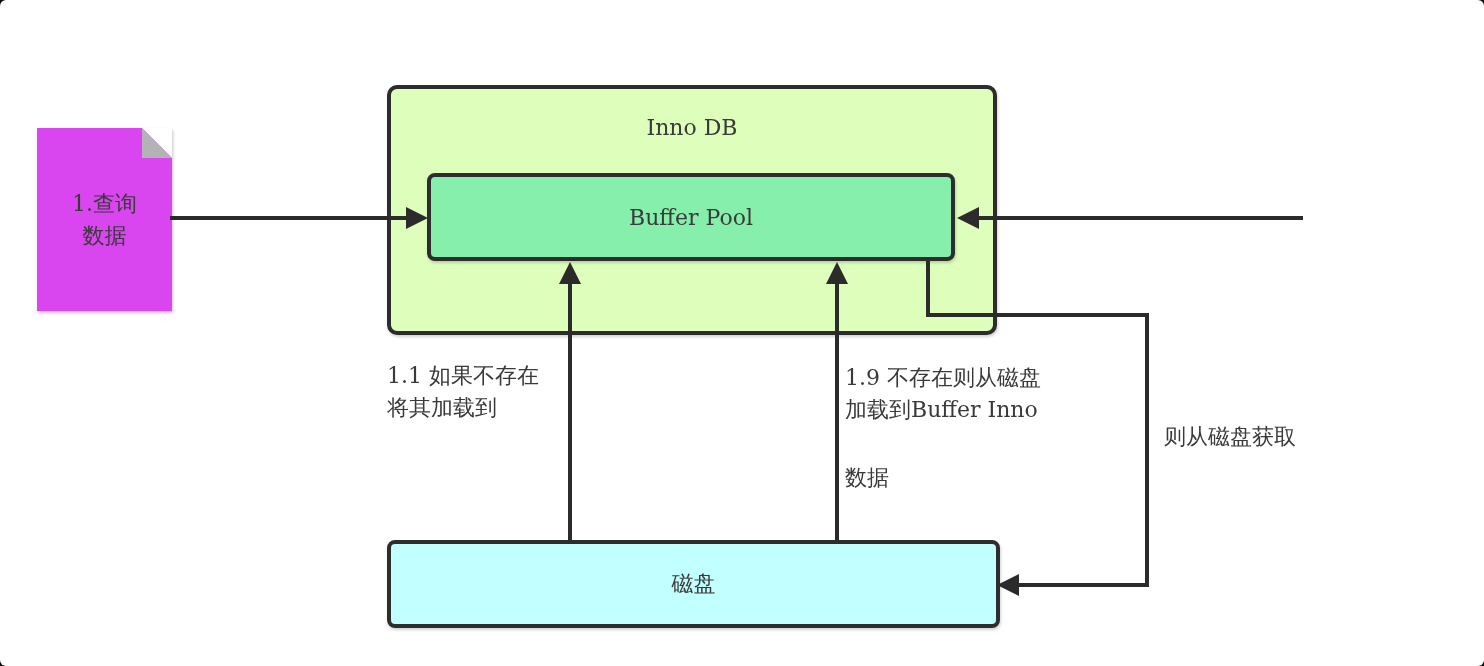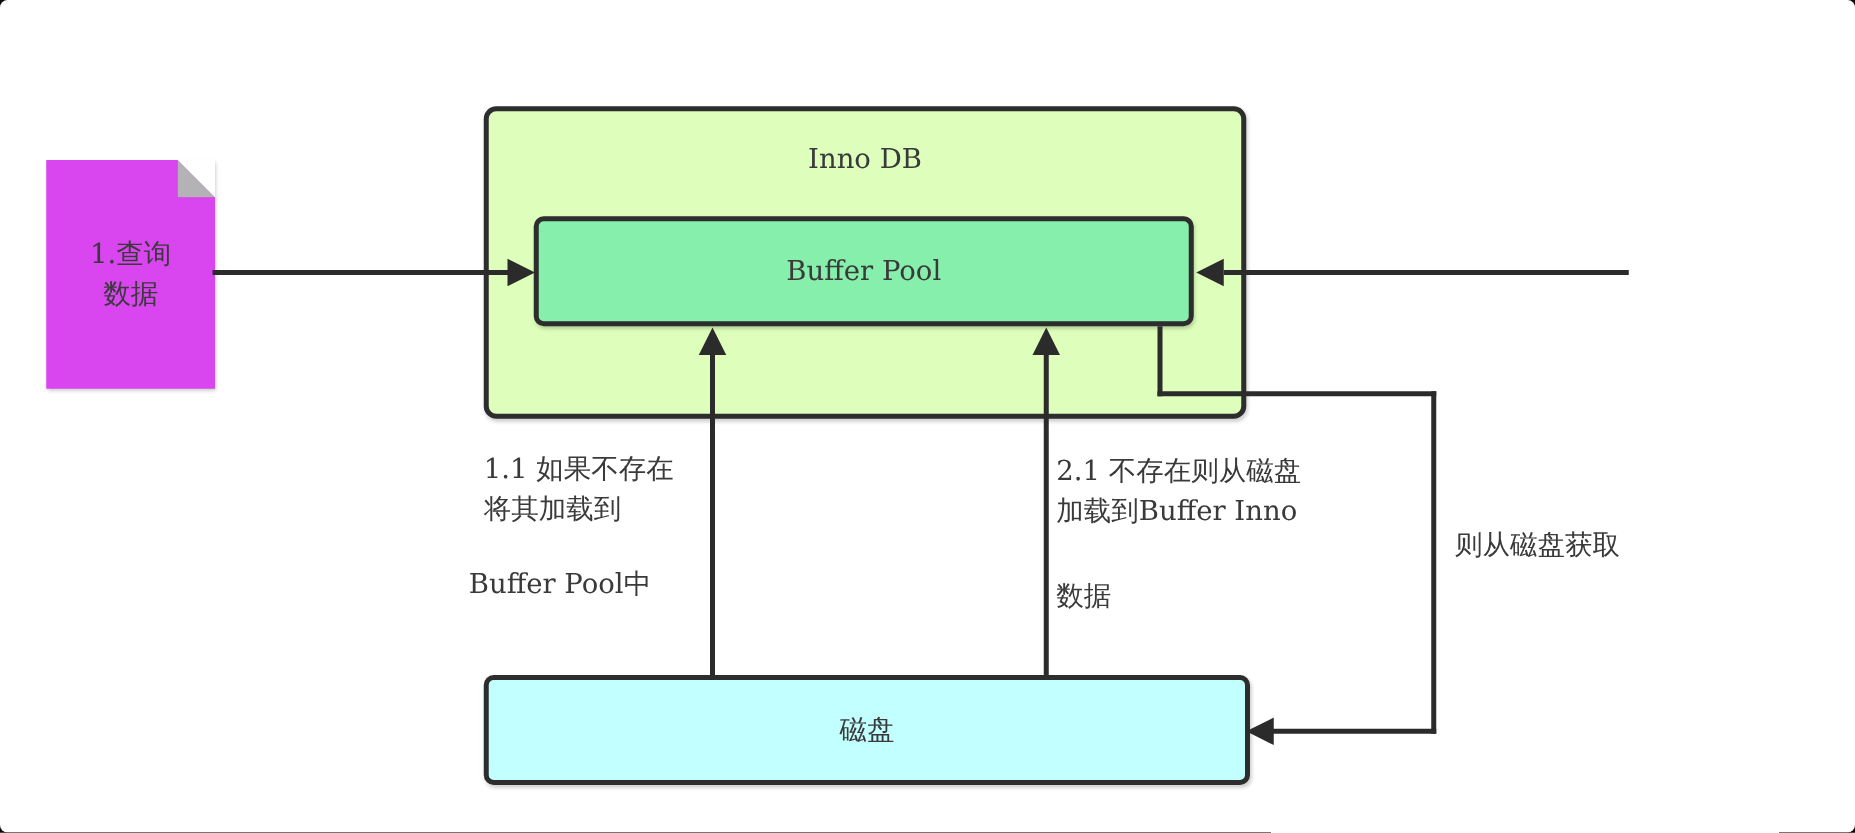--- a/index.html
+++ b/index.html
@@ -70,24 +70,23 @@
   <div class="line" style="left:926px;top:313px;width:223px;height:4px;"></div>
   <div class="line" style="left:1145px;top:313px;width:4px;height:274px;"></div>
   <div class="line" style="left:1017px;top:583px;width:132px;height:4px;"></div>
   <div class="ah ah-left" style="left:997px;top:574px;"></div>
 
   <div class="label" style="left:375px;top:360px;margin-left:12px;">
     <div>1.1 如果不存在</div>
     <div>将其加载到</div>
   </div>
   <div class="label" style="left:375px;top:452px;">
-    <div>Buffer Pool中</div>
   </div>
   <div class="label" style="left:845px;top:362px;">
-    <div>2.1 不存在则从磁盘</div>
+    <div>1.9 不存在则从磁盘</div>
     <div>加载到Buffer Inno</div>
   </div>
   <div class="label" style="left:845px;top:462px;">
     <div>数据</div>
   </div>
   <div class="label" style="left:1164px;top:421px;">则从磁盘获取</div>
 
 </div>
 
 </body></html>

